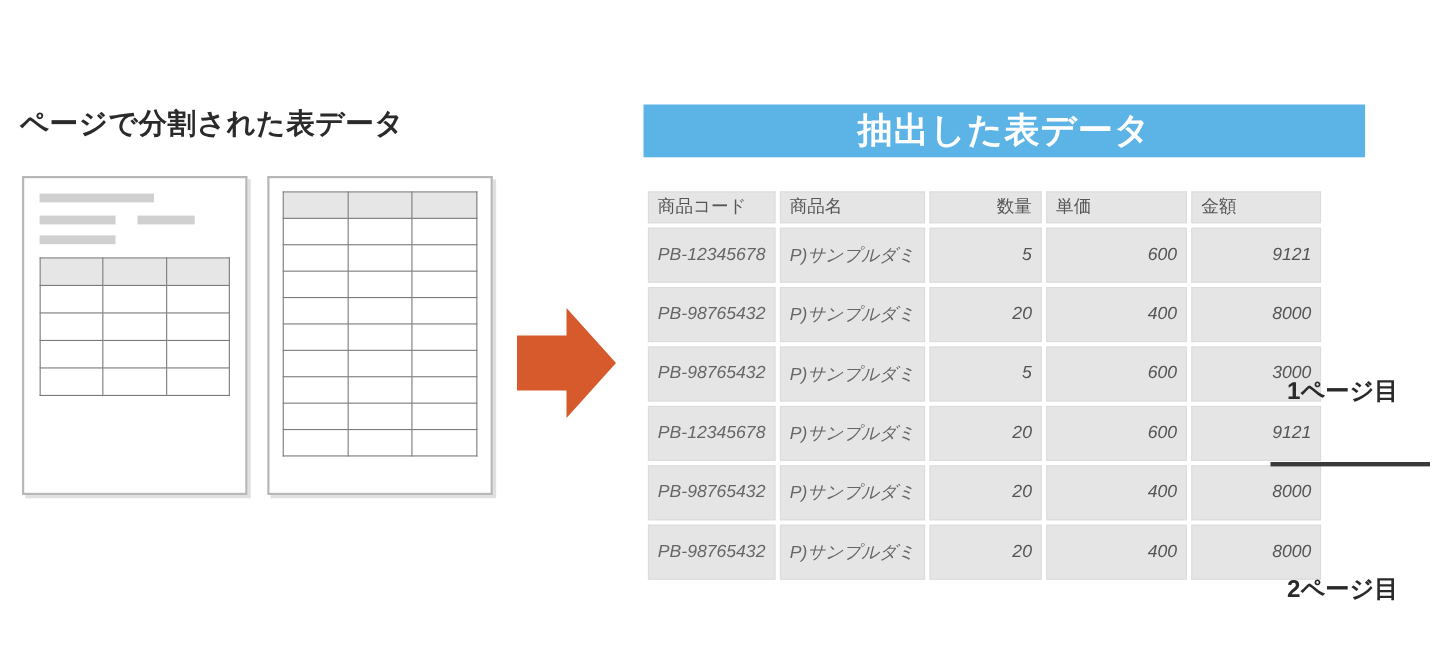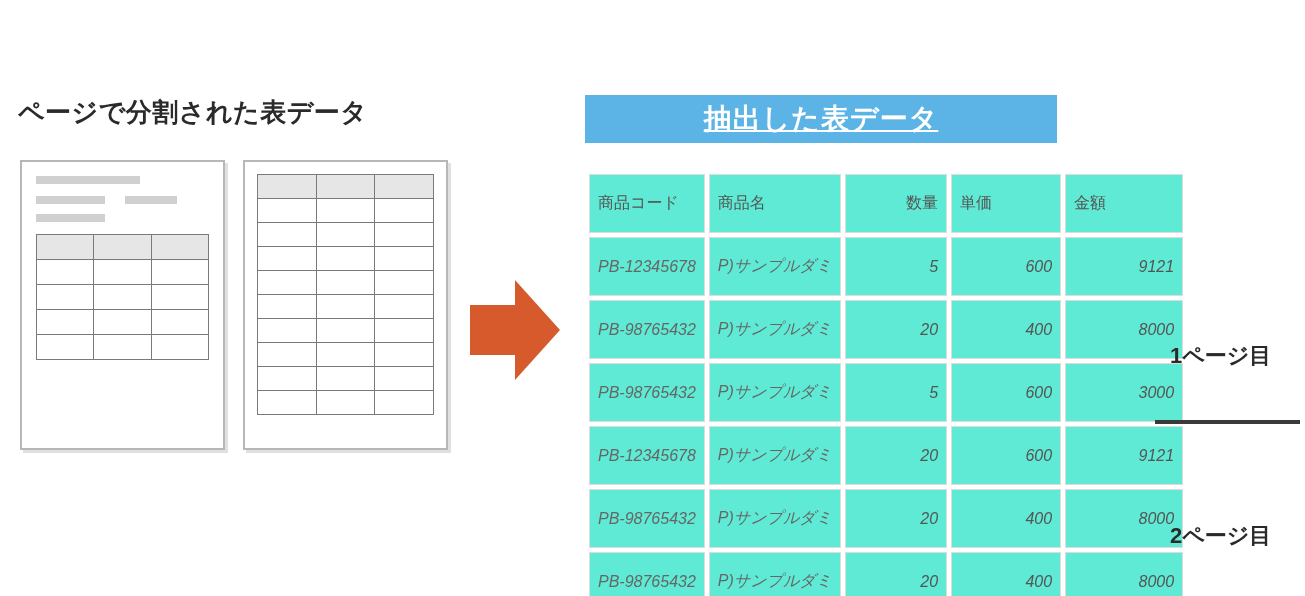--- a/index.html
+++ b/index.html
@@ -85,58 +85,57 @@
     width: 90px;
     height: 100px;
   }
   .arrow svg { width: 100%; height: 100%; display:block; }
 
   
   .right-title {
     position: absolute;
     left: 585px;
     top: 95px;
-    width: 472px;
+    width: 656px;
     height: 48px;
     background: var(--header-blue);
     color: #fff;
-    font-size: 28px;
+    font-size: 32px;
     font-weight: 700;
     display: flex;
     align-items: center;
     justify-content: center;
     letter-spacing: 1px;
-    text-decoration: underline;
   }
 
   .data-table {
     position: absolute;
     left: 585px;
     top: 170px;
     border-collapse: separate;
     border-spacing: 4px;
     font-size: 16px;
   }
   .data-table th, .data-table td {
     border: 1px solid var(--cell-border);
-    background: #5eead4;
-    padding: 18px 8px;
+    background: #e5e5e5;
+    padding: 3px 8px;
     text-align: left;
     font-weight: 400;
     color: var(--text-soft);
     white-space: nowrap;
     overflow: hidden;
     margin-top: 23px;
   }
   .data-table th { font-weight: 400; color: #555; }
   .data-table td.num { text-align: right; color:#555; }
   .data-table .col-code   { width: 108px; }
   .data-table .col-name   { width: 108px; }
   .data-table .col-qty    { width: 102px; text-align: right; }
-  .data-table .col-price  { width: 110px; }
+  .data-table .col-price  { width: 128px; }
   .data-table .col-amount { width: 118px; }
   .data-table tbody tr { height: 50px; font-style: italic; }
 
   
   .page-label {
     position: absolute;
     left: 1170px;
     font-size: 22px;
     font-weight: 700;
     color: #2a2a2a;

